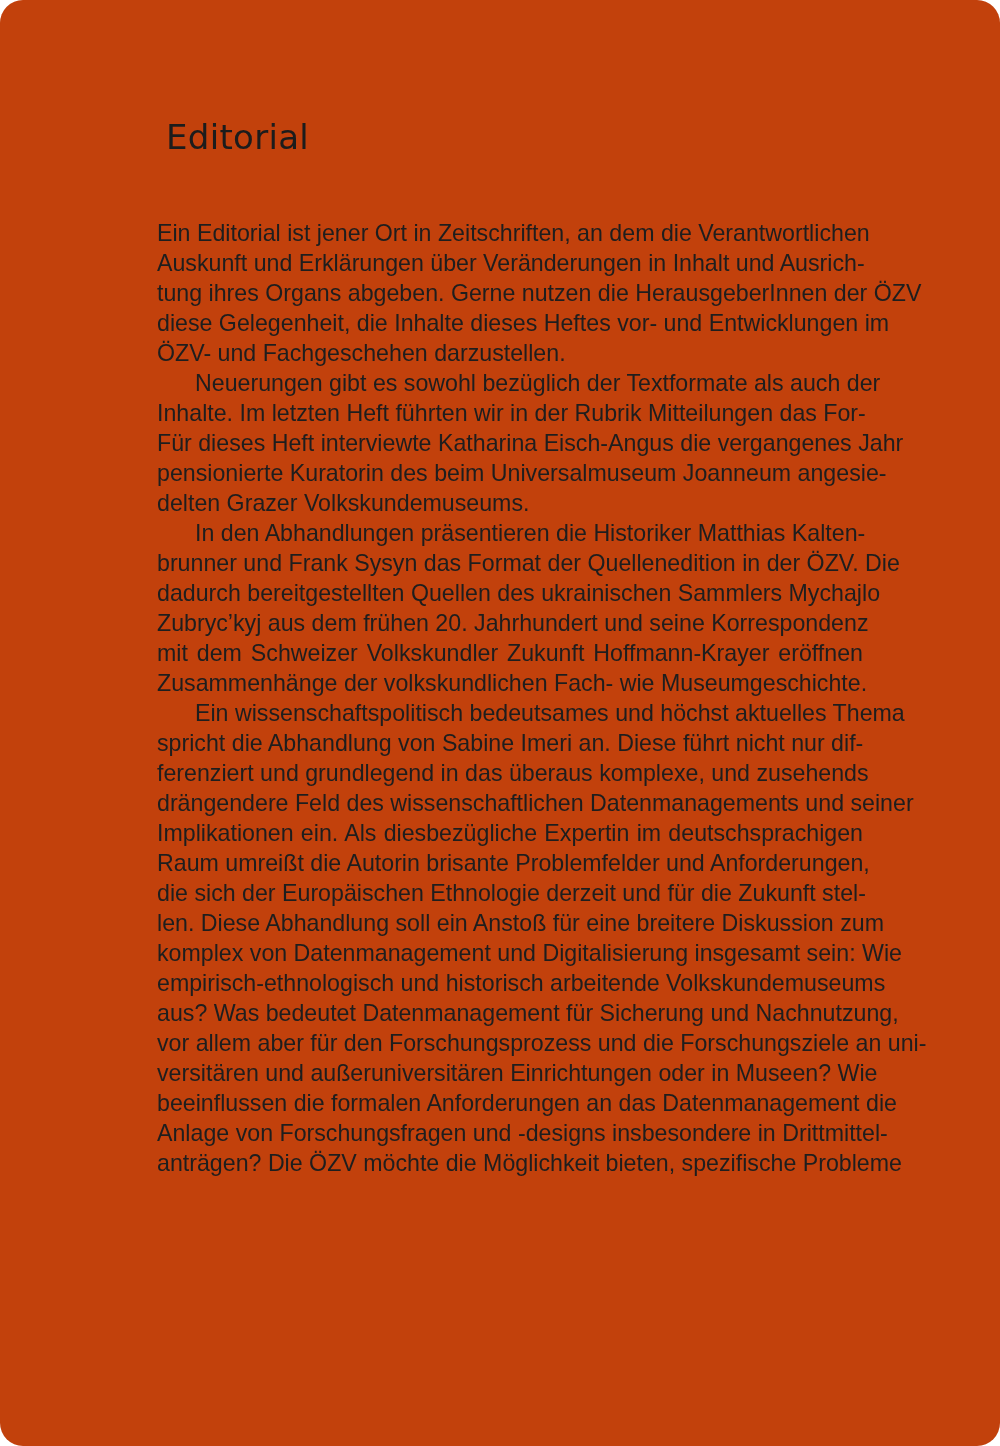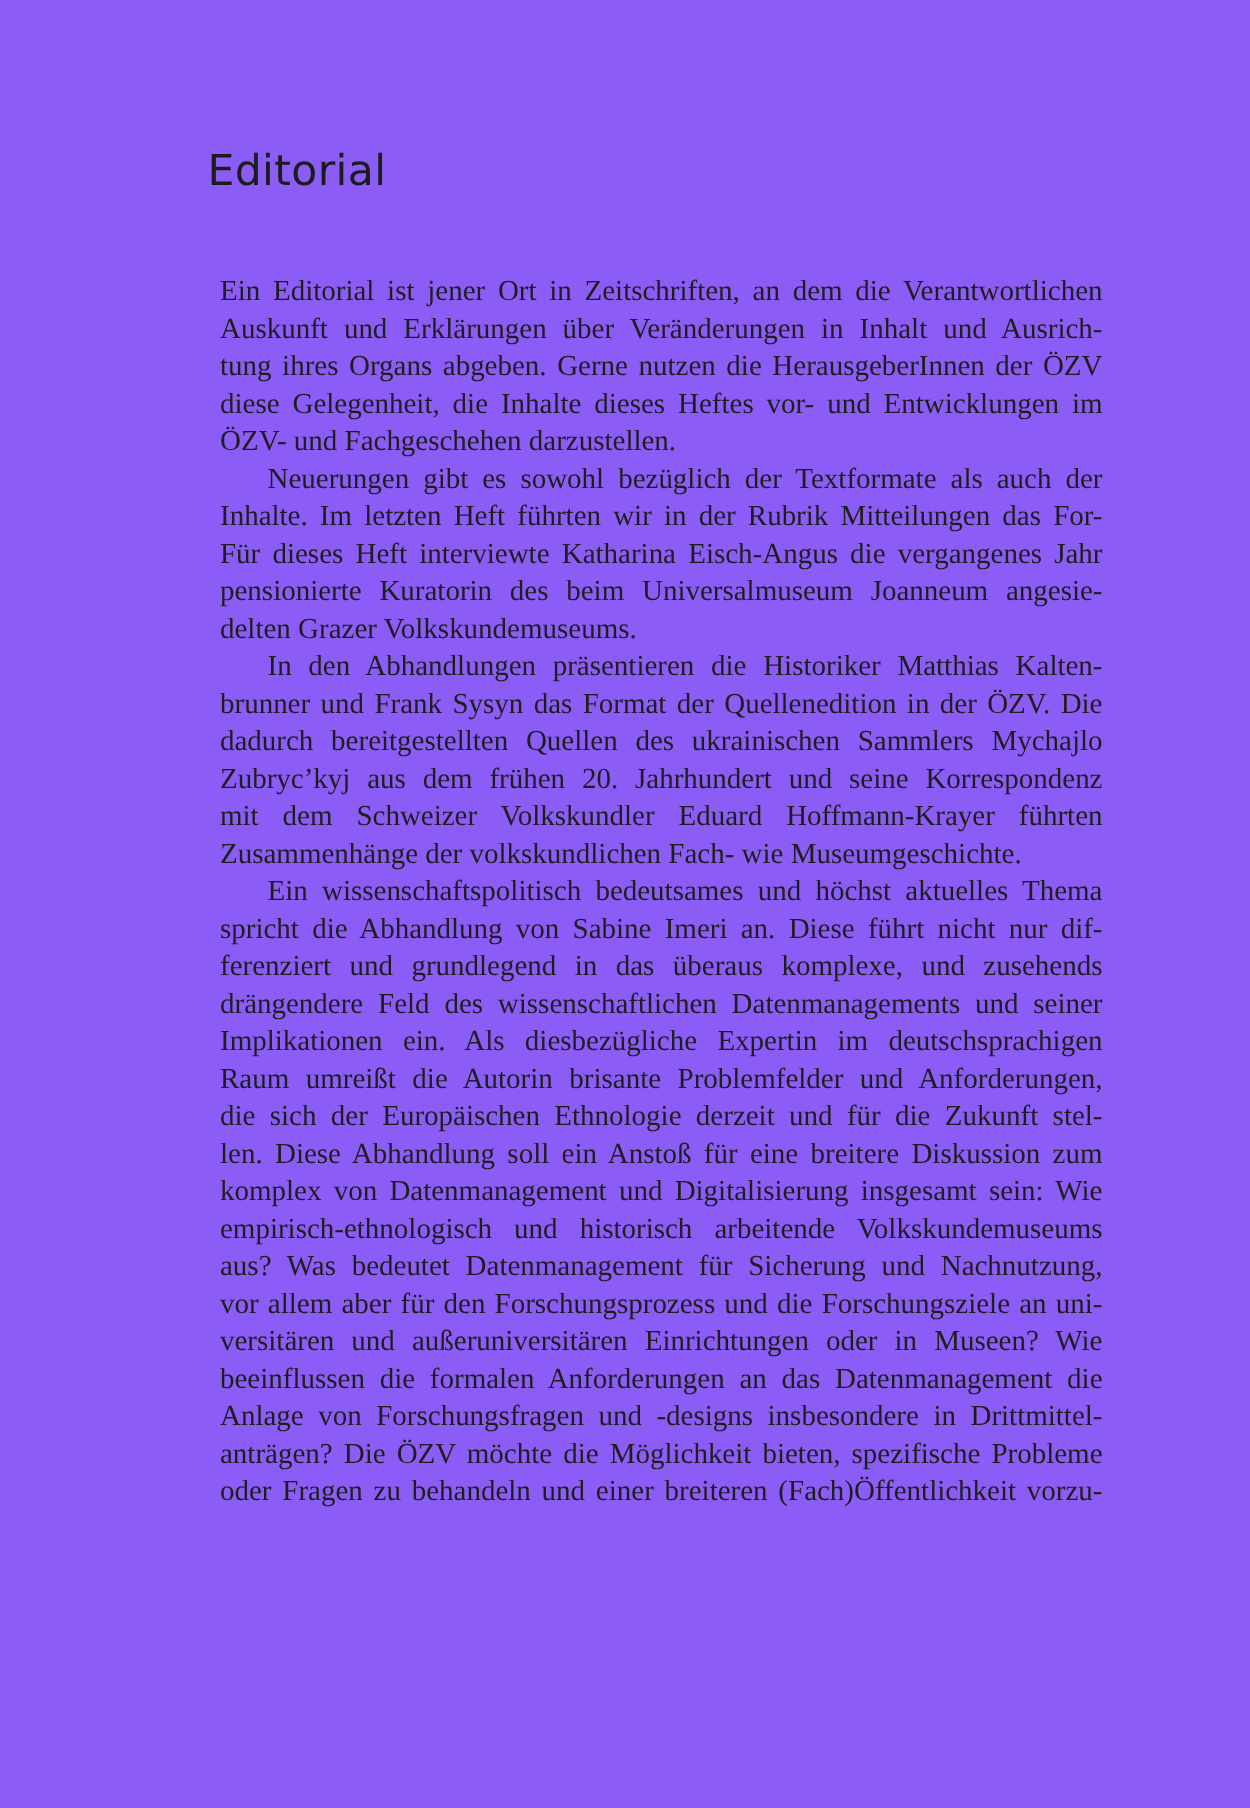--- a/index.html
+++ b/index.html
@@ -11,40 +11,41 @@
       width: 1000px;
       height: 1446px;
       position: relative;
       overflow: hidden;
     }
     .page {
       position: absolute;
       left: 0; top: 0;
       width: 1000px;
       height: 1446px;
-      background: #8b5cf6;
+      background: #c2410c;
+      border-radius: 23px;
     }
     .title {
       position: absolute;
       left: 166px;
       top: 112px;
       margin: 0;
       font-family: "DejaVu Sans", sans-serif;
       font-weight: normal;
       font-size: 34px;
       line-height: 50px;
       color: #1c1c1c;
       letter-spacing: 0.3px;
     }
     .body-text {
       position: absolute;
-      left: 176px;
+      left: 157px;
       top: 218px;
       width: 706px;
-      font-family: Liberation Serif, serif;
+      font-family: Liberation Sans, sans-serif;
       font-size: 23.2px;
       color: #1e1e1e;
     }
     .line {
       display: block;
       height: 30px;
       line-height: 30px;
       white-space: nowrap;
       text-align: justify;
       text-align-last: justify;
@@ -79,37 +80,36 @@
       <span class="line">Für dieses Heft interviewte Katharina Eisch-Angus die vergangenes Jahr</span>
       <span class="line">pensionierte Kuratorin des beim Universalmuseum Joanneum angesie-</span>
       <span class="line last">delten Grazer Volkskundemuseums.</span>
     </div>
 
     <div class="paragraph">
       <span class="line indent">In den Abhandlungen präsentieren die Historiker Matthias Kalten-</span>
       <span class="line">brunner und Frank Sysyn das Format der Quellenedition in der ÖZV. Die</span>
       <span class="line">dadurch bereitgestellten Quellen des ukrainischen Sammlers Mychajlo</span>
       <span class="line">Zubryc’kyj aus dem frühen 20. Jahrhundert und seine Korrespondenz</span>
-      <span class="line">mit dem Schweizer Volkskundler Eduard Hoffmann-Krayer führten</span>
+      <span class="line">mit dem Schweizer Volkskundler Zukunft Hoffmann-Krayer eröffnen</span>
       <span class="line last">Zusammenhänge der volkskundlichen Fach- wie Museumgeschichte.</span>
     </div>
 
     <div class="paragraph">
       <span class="line indent">Ein wissenschaftspolitisch bedeutsames und höchst aktuelles Thema</span>
       <span class="line">spricht die Abhandlung von Sabine Imeri an. Diese führt nicht nur dif-</span>
       <span class="line">ferenziert und grundlegend in das überaus komplexe, und zusehends</span>
       <span class="line">drängendere Feld des wissenschaftlichen Datenmanagements und seiner</span>
       <span class="line">Implikationen ein. Als diesbezügliche Expertin im deutschsprachigen</span>
       <span class="line">Raum umreißt die Autorin brisante Problemfelder und Anforderungen,</span>
       <span class="line">die sich der Europäischen Ethnologie derzeit und für die Zukunft stel-</span>
       <span class="line">len. Diese Abhandlung soll ein Anstoß für eine breitere Diskussion zum</span>
       <span class="line">komplex von Datenmanagement und Digitalisierung insgesamt sein: Wie</span>
       <span class="line">empirisch-ethnologisch und historisch arbeitende Volkskundemuseums</span>
       <span class="line">aus? Was bedeutet Datenmanagement für Sicherung und Nachnutzung,</span>
       <span class="line">vor allem aber für den Forschungsprozess und die Forschungsziele an uni-</span>
       <span class="line">versitären und außeruniversitären Einrichtungen oder in Museen? Wie</span>
       <span class="line">beeinflussen die formalen Anforderungen an das Datenmanagement die</span>
       <span class="line">Anlage von Forschungsfragen und -designs insbesondere in Drittmittel-</span>
       <span class="line">anträgen? Die ÖZV möchte die Möglichkeit bieten, spezifische Probleme</span>
-      <span class="line">oder Fragen zu behandeln und einer breiteren (Fach)Öffentlichkeit vorzu-</span>
     </div>
   </div>
 </div>
 
 </body></html>

